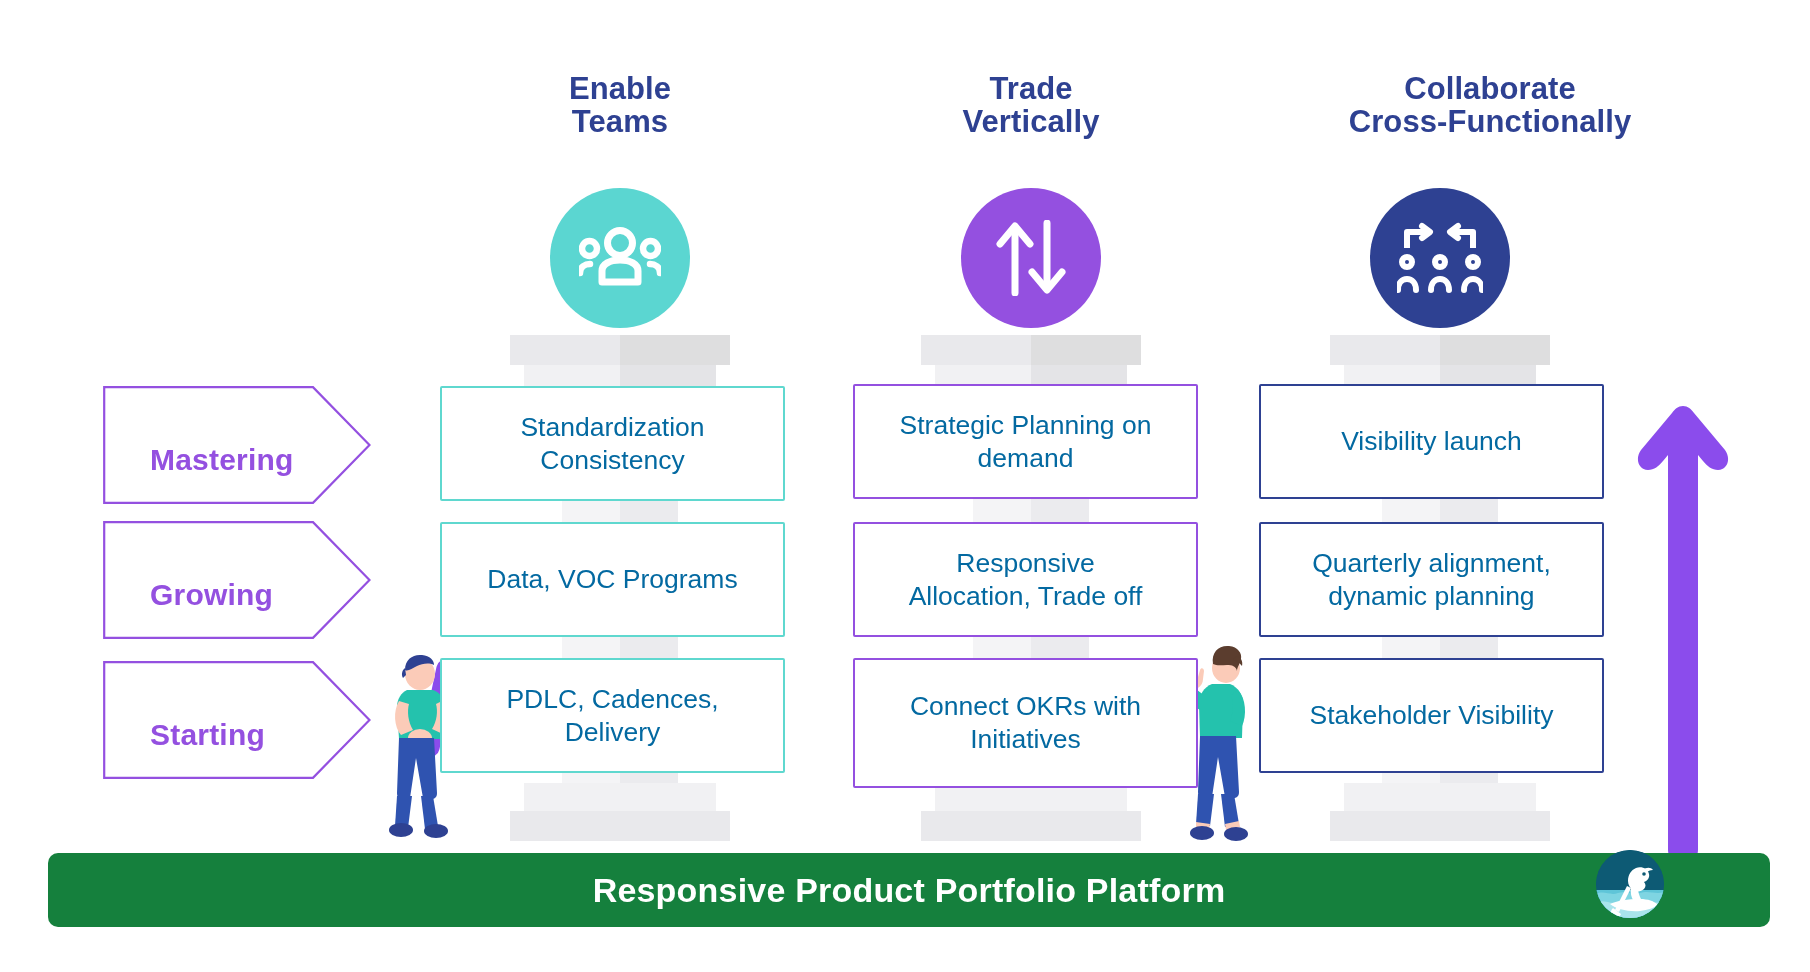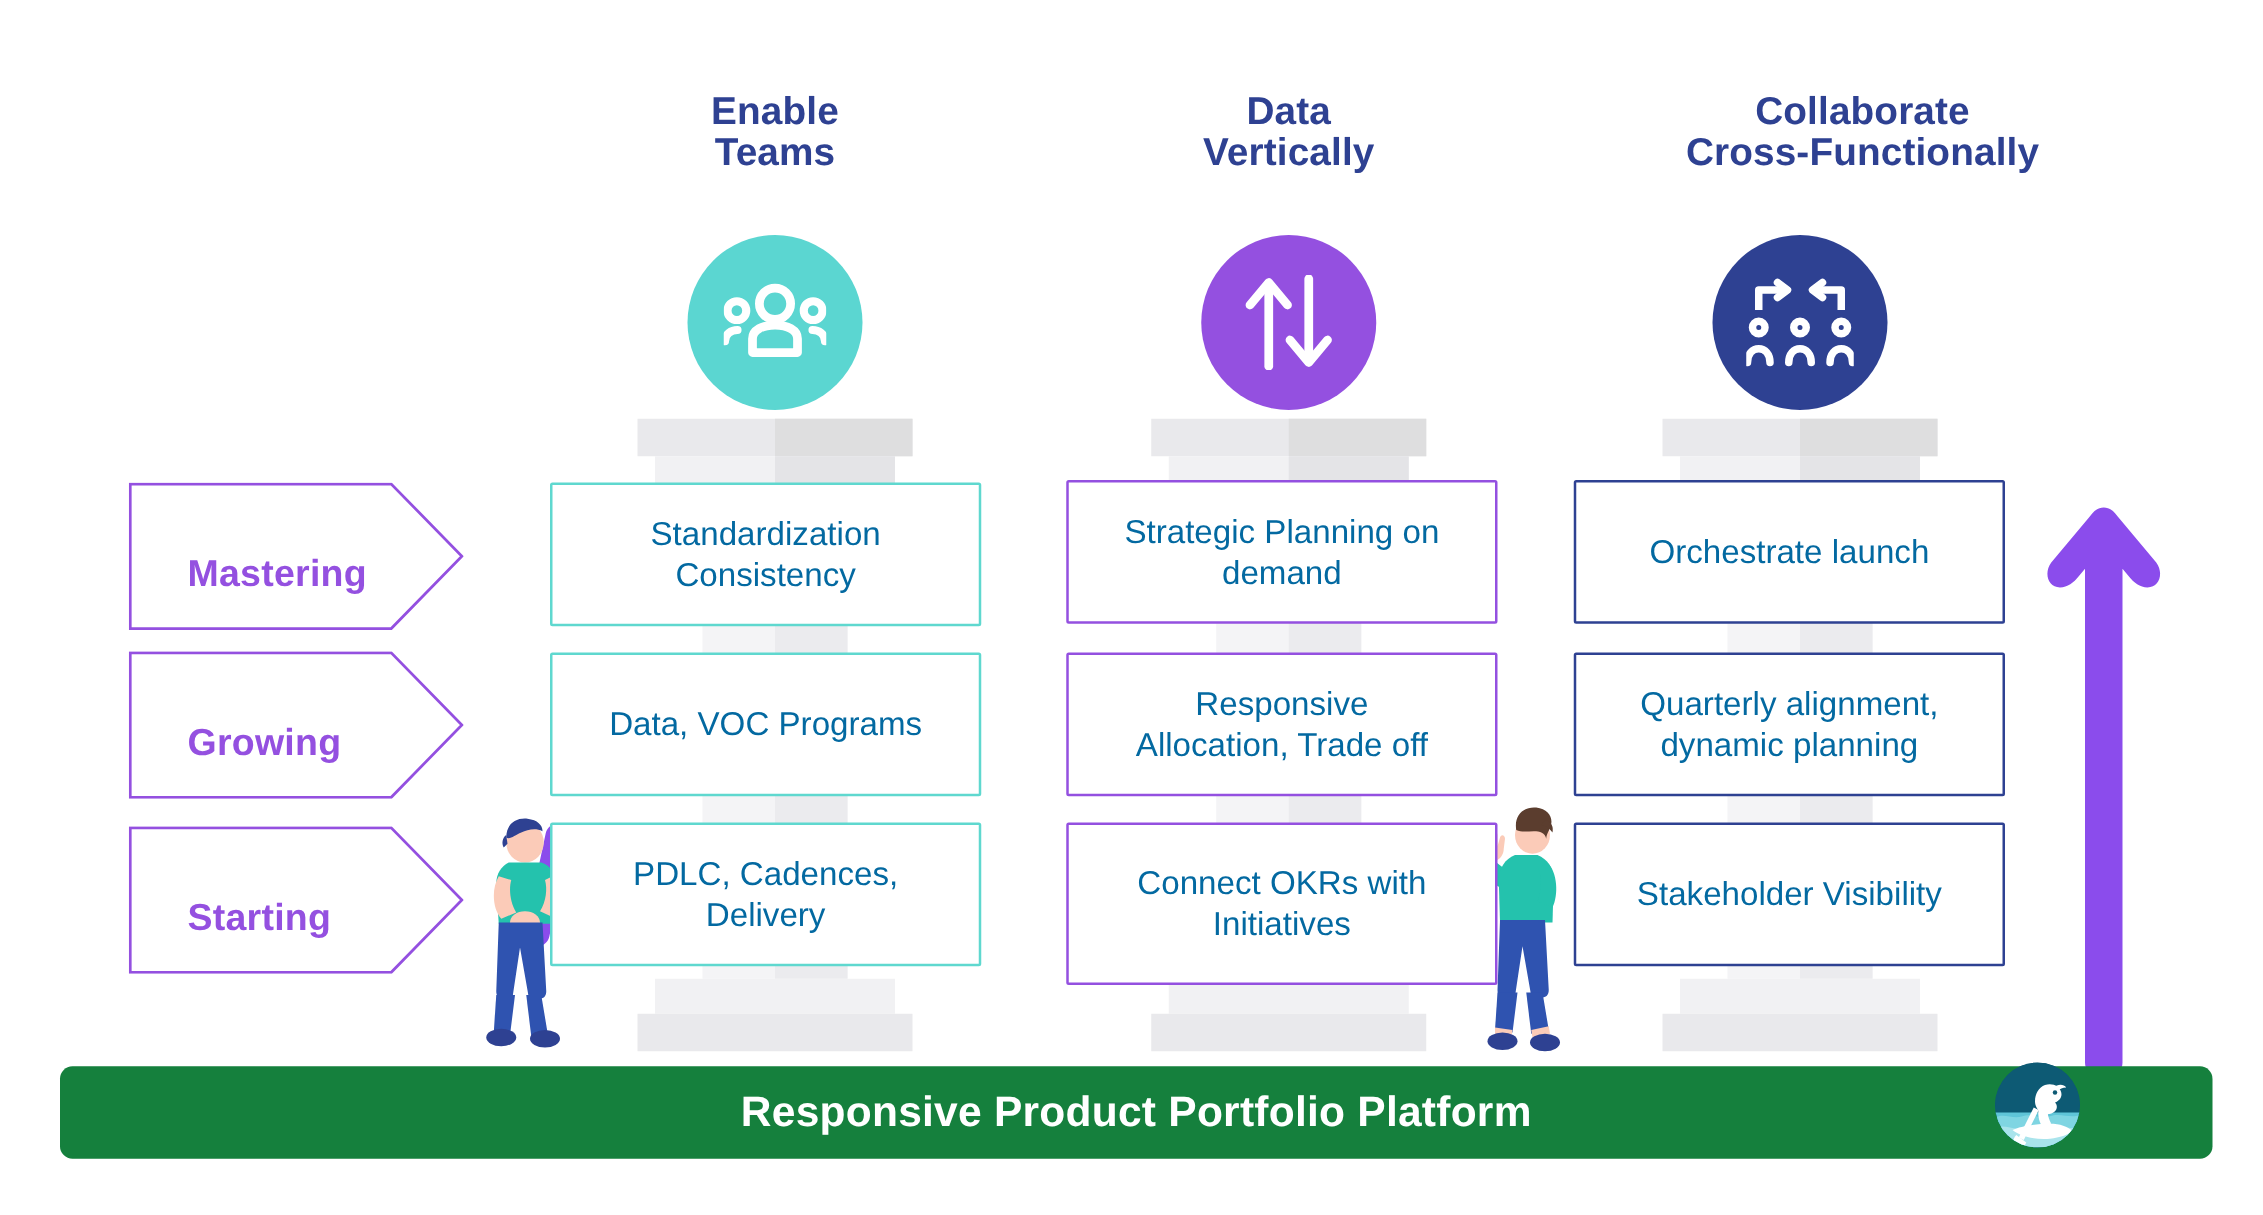--- a/index.html
+++ b/index.html
@@ -140,21 +140,21 @@
     <div class="shaftShade" style="height:390px;"></div>
     <div class="base2" style="top:448px;"></div>
     <div class="base" style="top:476px;"></div>
   </div>
 
   <div class="colhead" style="left:460px;top:72px;width:320px;">
     <div>Enable</div>
     <div>Teams</div>
   </div>
   <div class="colhead" style="left:871px;top:72px;width:320px;">
-    <div>Data</div>
+    <div>Trade</div>
     <div>Vertically</div>
   </div>
   <div class="colhead" style="left:1270px;top:72px;width:440px;">
     <div>Collaborate</div>
     <div>Cross-Functionally</div>
   </div>
 
   <div class="iconcircle" style="left:550px;top:188px;background:#5bd6d1;">
     <span>
       <svg width="82" height="64" viewBox="0 0 82 64" fill="none">
@@ -268,21 +268,21 @@
   </div>
 
   <div class="card c1" style="left:440px;top:386px;width:345px;height:115px;">Standardization<br>Consistency</div>
   <div class="card c1" style="left:440px;top:522px;width:345px;height:115px;">Data, VOC Programs</div>
   <div class="card c1" style="left:440px;top:658px;width:345px;height:115px;">PDLC, Cadences,<br>Delivery</div>
 
   <div class="card c2" style="left:853px;top:522px;width:345px;height:115px;">Responsive<br>Allocation, Trade off</div>
   <div class="card c2" style="left:853px;top:384px;width:345px;height:115px;">Strategic Planning on<br>demand</div>
   <div class="card c2" style="left:853px;top:658px;width:345px;height:130px;">Connect OKRs with<br>Initiatives</div>
 
-  <div class="card c3" style="left:1259px;top:384px;width:345px;height:115px;">Orchestrate launch</div>
+  <div class="card c3" style="left:1259px;top:384px;width:345px;height:115px;">Visibility launch</div>
   <div class="card c3" style="left:1259px;top:522px;width:345px;height:115px;">Quarterly alignment,<br>dynamic planning</div>
   <div class="card c3" style="left:1259px;top:658px;width:345px;height:115px;">Stakeholder Visibility</div>
 
   <div class="bigarrow">
     <svg width="106" height="460" viewBox="0 0 106 460" fill="none">
       <path d="M53 6
                C58 6 61 9 64 13
                L95 50
                C101 58 98 70 88 70
                C82 70 77 66 73 61

